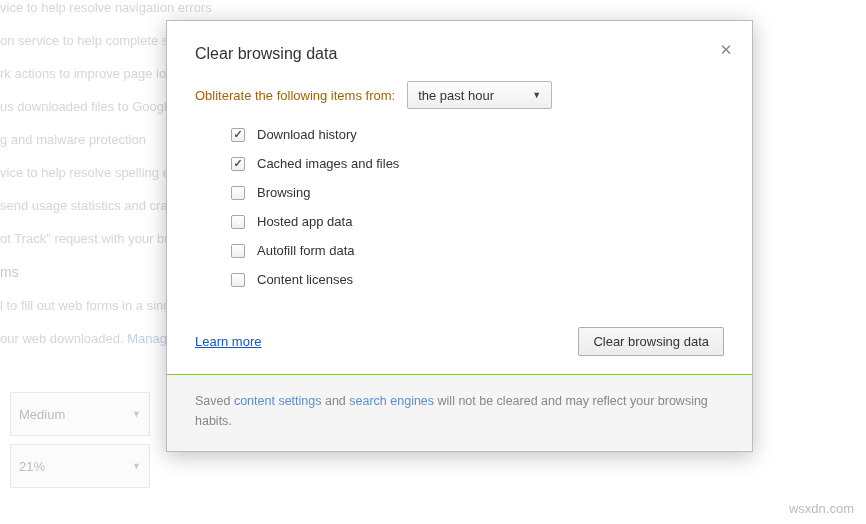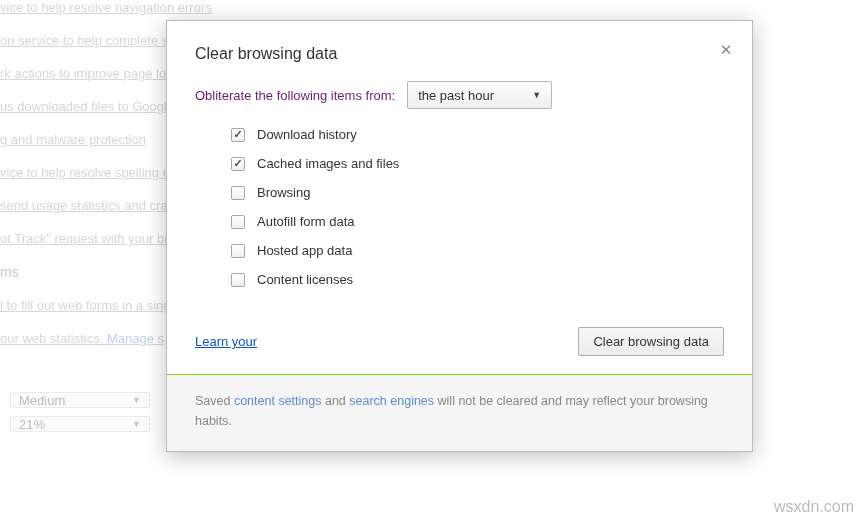--- a/index.html
+++ b/index.html
@@ -19,43 +19,42 @@
       background: #fff;
       opacity: 0.4;
       pointer-events: none;
       padding-top: 0;
     }
     .bg-line {
       color: #999;
       font-size: 13px;
       margin: 0 0 18px 0;
       white-space: nowrap;
-      text-decoration: underline;
     }
     .bg-link { color: #5a8ed0; }
     .bg-section-title { color: #777; font-size: 14px; margin: 10px 0 18px 0; }
     .bg-select {
       display: inline-flex;
       align-items: center;
       justify-content: space-between;
       border: 1px solid #ccc;
       background: #f7f7f7;
       width: 140px;
-      height: 16px;
+      height: 44px;
       padding: 0 8px;
       color: #555;
       margin-right: 10px;
     }
     .bg-select .caret { font-size: 9px; color: #777; }
     .watermark {
       position: absolute;
       bottom: 8px;
       right: 12px;
       color: #bbb;
-      font-size: 16px;
+      font-size: 13px;
       font-family: Arial, sans-serif;
     }
 
     
     .dialog {
       position: absolute;
       left: 166px;
       top: 20px;
       width: 587px;
       background: #fff;
@@ -86,21 +85,21 @@
     }
     .dialog-body {
       padding: 0 28px 16px 28px;
     }
     .obliterate-row {
       display: flex;
       align-items: center;
       gap: 12px;
       margin-bottom: 18px;
     }
-    .obliterate-label { color: #701a75; }
+    .obliterate-label { color: #a16207; }
     .time-select {
       display: inline-flex;
       align-items: center;
       justify-content: space-between;
       border: 1px solid #b7b7b7;
       background: linear-gradient(#fdfdfd,#efefef);
       height: 28px;
       width: 145px;
       padding: 0 10px;
       cursor: pointer;
@@ -177,21 +176,21 @@
   <div class="bg-line">on service to help complete sea</div>
   <div class="bg-line">rk actions to improve page load</div>
   <div class="bg-line">us downloaded files to Google</div>
   <div class="bg-line">g and malware protection</div>
   <div class="bg-line">vice to help resolve spelling erro</div>
   <div class="bg-line">send usage statistics and crash</div>
   <div class="bg-line">ot Track" request with your brow</div>
   <div class="bg-section-title">ms</div>
   <div class="bg-line">l to fill out web forms in a singl</div>
   <div class="bg-line">
-    <span>our web statistics.  </span><span class="bg-link">Manage s</span>
+    <span>our web downloaded.  </span><span class="bg-link">Manage s</span>
   </div>
   <div style="height:28px"></div>
   <div style="margin-left:10px">
     <div class="bg-select">
       <span>Medium</span>
         <span class="caret">▼</span>
     </div>
   </div>
   <div style="height:8px"></div>
   <div style="margin-left:10px">
@@ -226,34 +225,34 @@
     <div class="check-row">
       <span class="checkbox checked"></span>
       <span class="check-label">Cached images and files</span>
     </div>
     <div class="check-row">
       <span class="checkbox"></span>
       <span class="check-label">Browsing</span>
     </div>
     <div class="check-row">
       <span class="checkbox"></span>
+      <span class="check-label">Hosted app data</span>
+    </div>
+    <div class="check-row">
+      <span class="checkbox"></span>
       <span class="check-label">Autofill form data</span>
     </div>
     <div class="check-row">
       <span class="checkbox"></span>
-      <span class="check-label">Hosted app data</span>
-    </div>
-    <div class="check-row">
-      <span class="checkbox"></span>
       <span class="check-label">Content licenses</span>
     </div>
   </div>
 
   <div class="dialog-footer-row">
-    <a class="learn-more">Learn your</a>
+    <a class="learn-more">Learn more</a>
     <div class="btn-group">
       <button class="btn">Clear browsing data</button>
     </div>
   </div>
 
   <div class="dialog-note">
     <span>Saved </span><span class="inline-link">content settings</span><span> and </span><span class="inline-link">search engines</span><span> will not be cleared and may reflect your browsing habits.</span>
   </div>
 </div>
 

